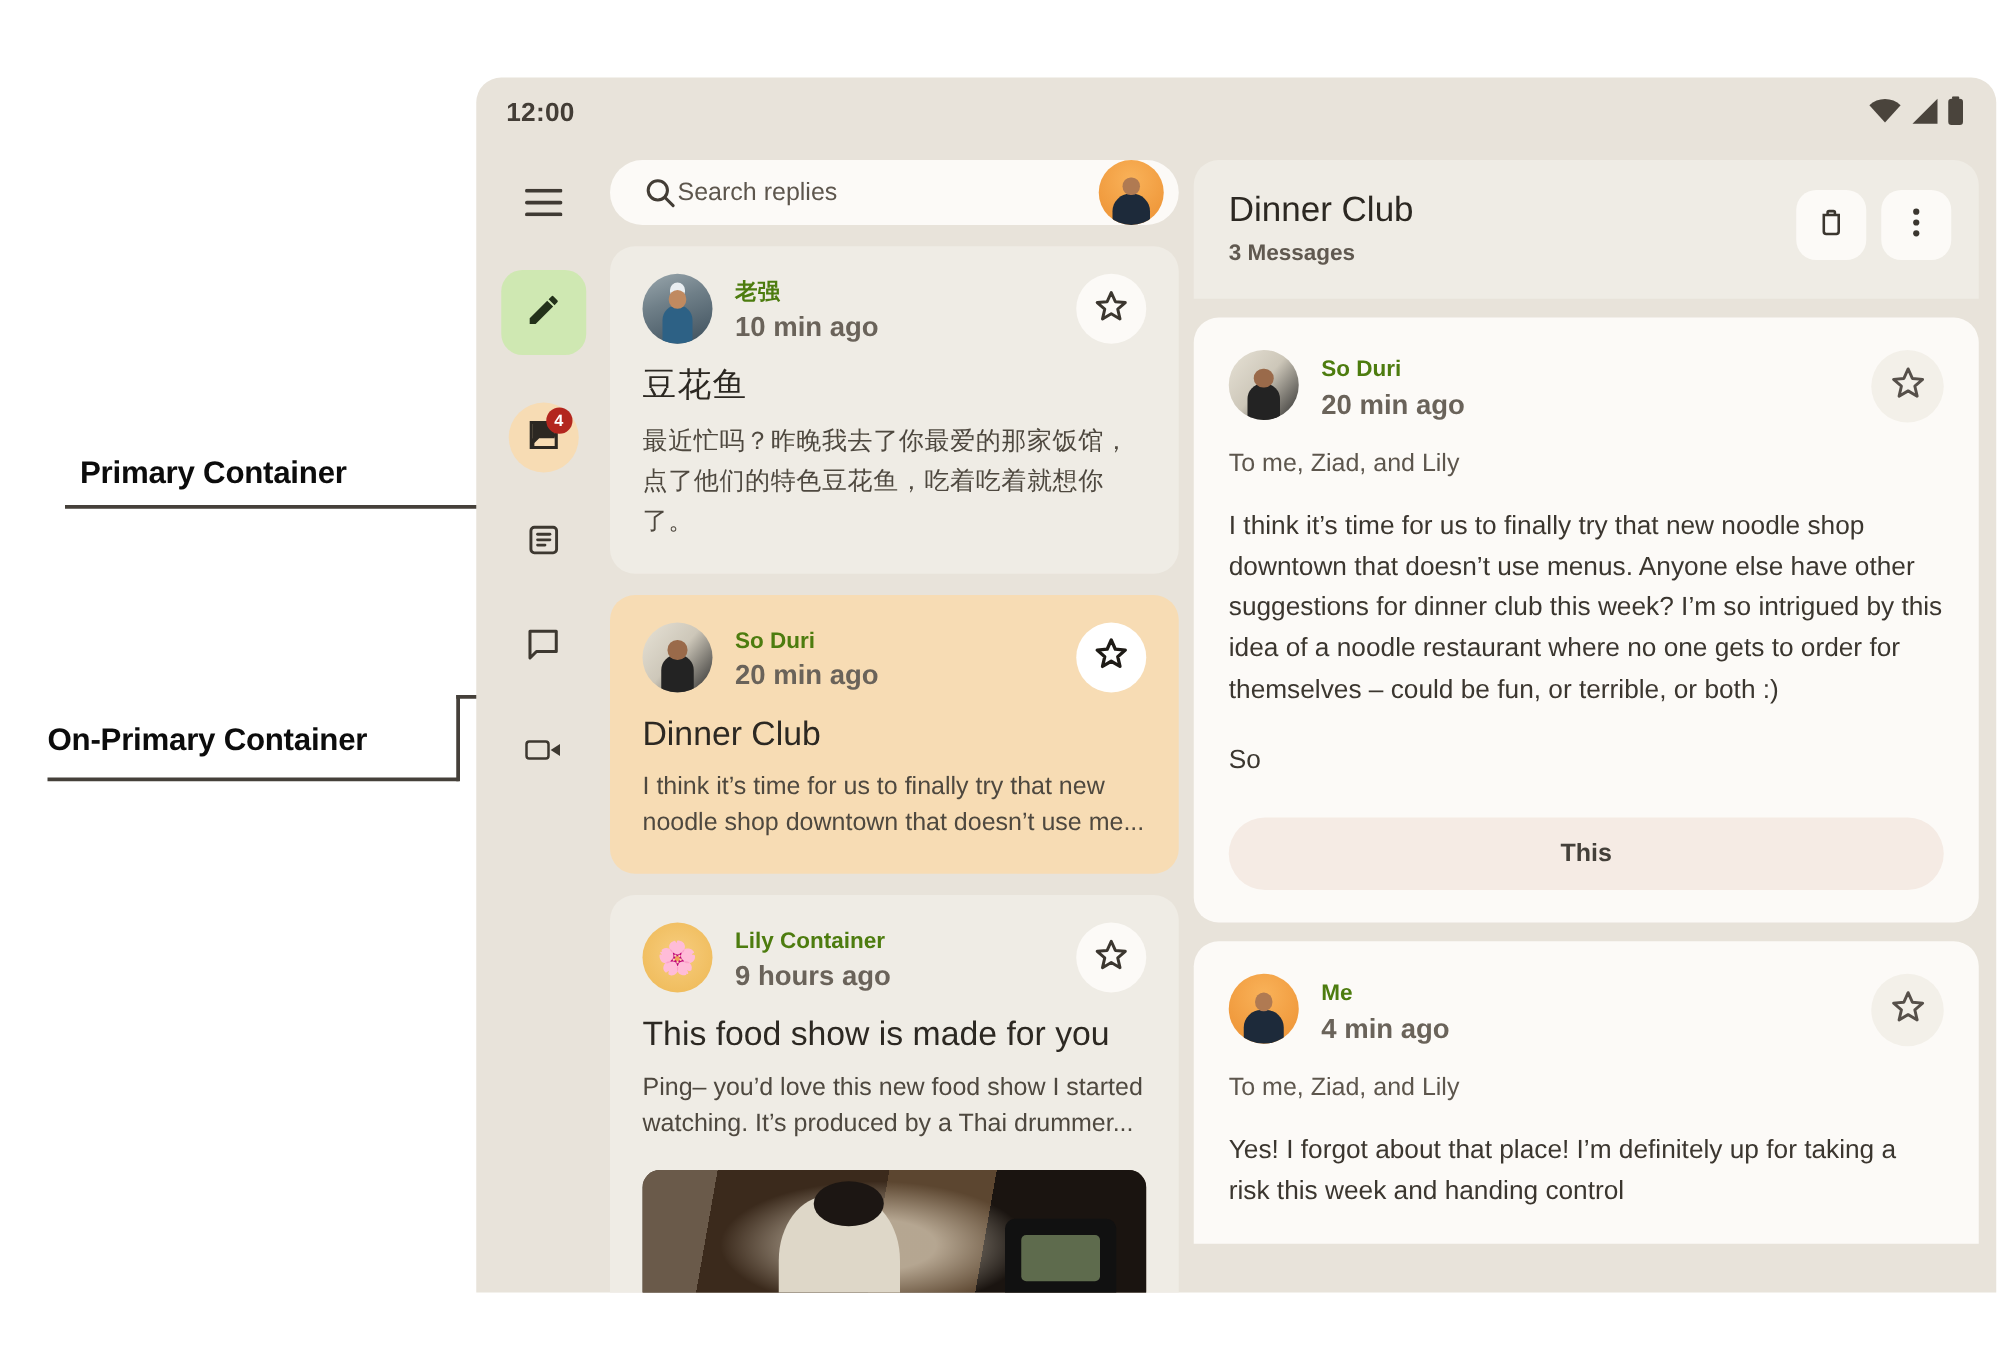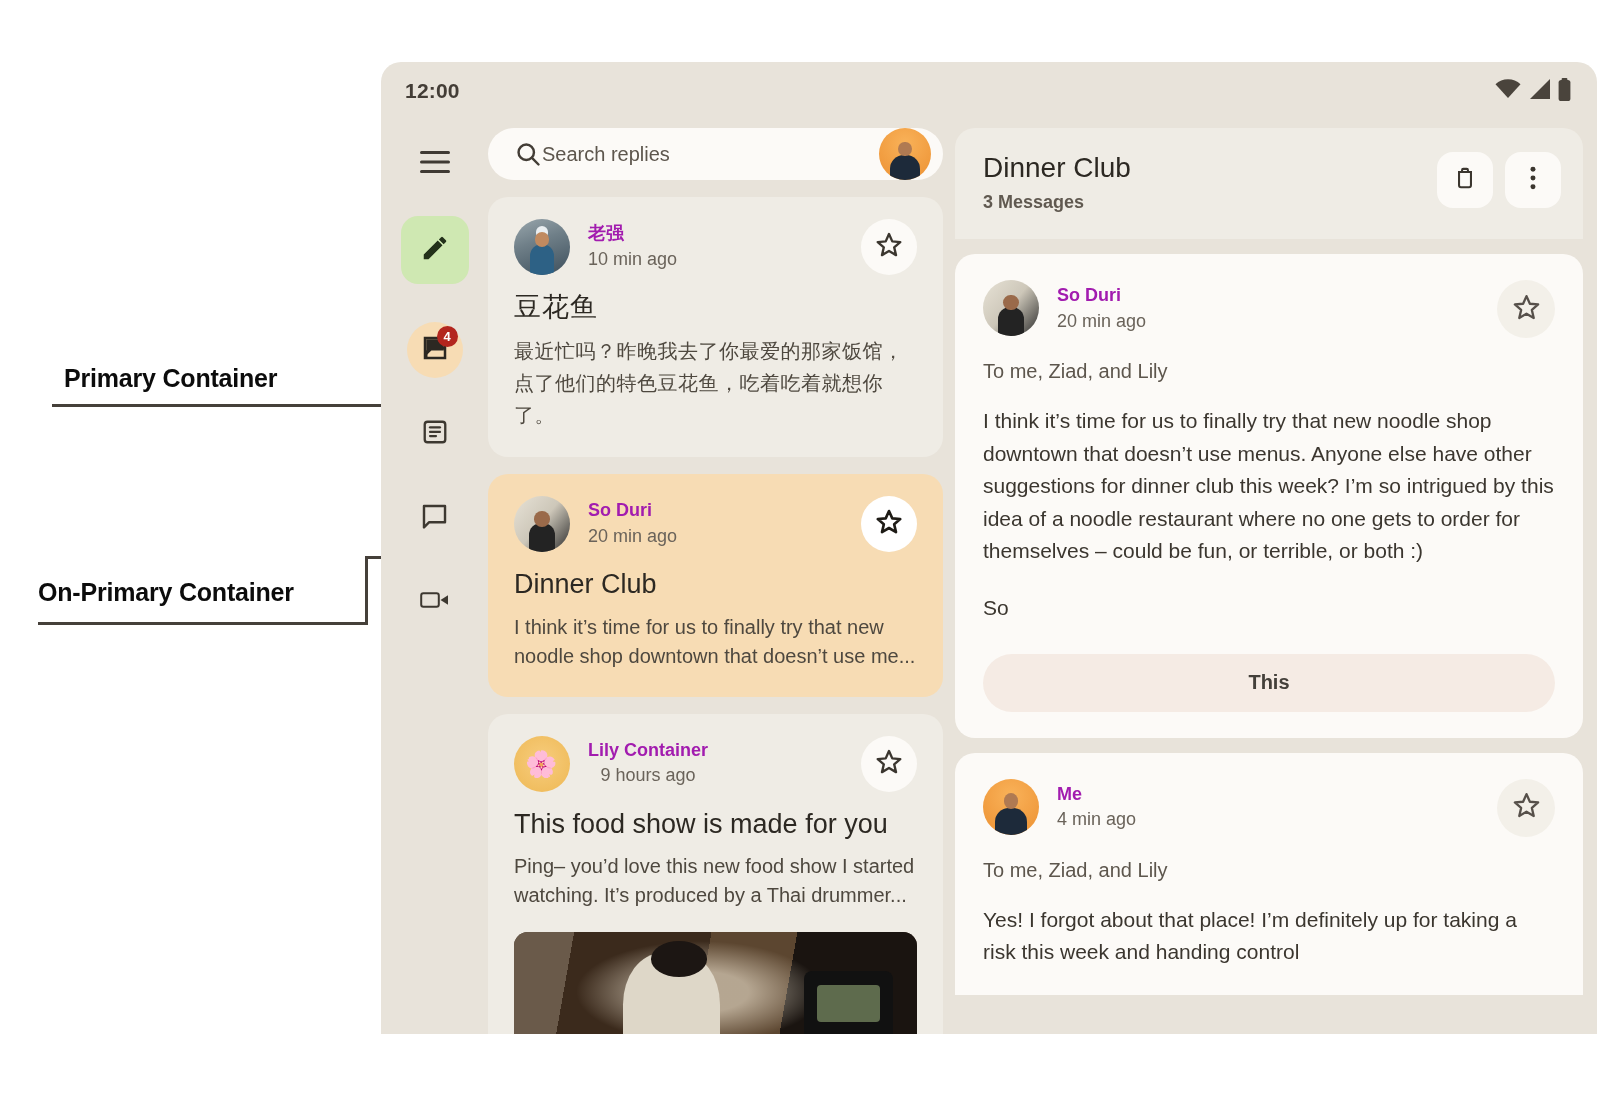--- a/index.html
+++ b/index.html
@@ -112,22 +112,22 @@
   .mail-card{
     background:#EFECE5;
     border-radius:20px;
     padding:22px 26px 26px 26px;
     box-sizing:border-box;
     position:relative;
   }
   .mail-card.selected{background:#F7DCB4;}
   .card-head{display:flex;align-items:flex-start;}
   .card-sender{margin-left:18px;padding-top:3px;}
-  .sender-name{font-size:18px;font-weight:700;color:#a21caf;line-height:1.25;}
-  .sender-time{font-size:18px;font-weight:400;color:#6a635a;line-height:1.35;margin-top:2px;text-align:center;}
+  .sender-name{font-size:18px;font-weight:700;color:#4d7c0f;line-height:1.25;}
+  .sender-time{font-size:22px;font-weight:700;color:#6a635a;line-height:1.35;margin-top:2px;}
   .star-btn{
     margin-left:auto;
     width:56px;height:56px;border-radius:28px;
     background:#FCFAF7;
     display:flex;align-items:center;justify-content:center;
     color:#3b362f;flex:0 0 auto;
   }
   .mail-card.selected .star-btn{background:#FFFFFF;}
   .card-subject{
     font-size:27px;color:#2c2822;margin-top:16px;line-height:1.2;

